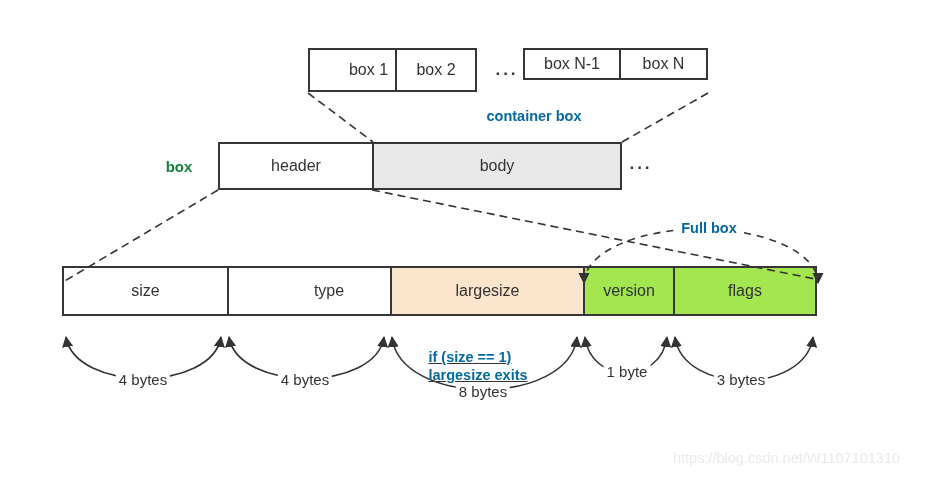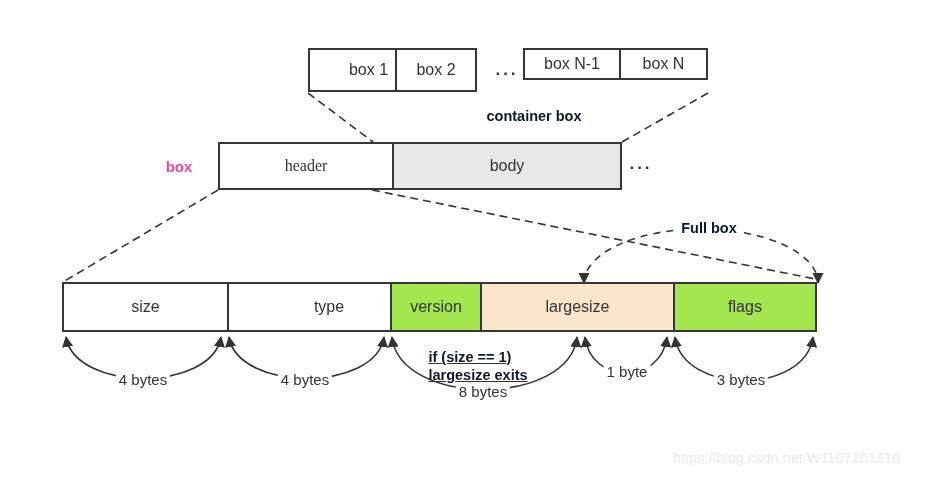--- a/index.html
+++ b/index.html
@@ -12,24 +12,24 @@
     display:flex;align-items:center;justify-content:center;
     box-sizing:border-box;font-size:16px;color:#333333;background:#ffffff;
     border-left:2px solid #363636;
   }
   .cell:first-child{border-left:none;}
   .cell.gray{background:#e8e8e8;}
   .cell.peach{background:#fbe5cc;}
   .cell.green{background:#a3e64f;}
   .lbl{position:absolute;white-space:nowrap;z-index:4;}
   .center{transform:translate(-50%,-50%);}
-  .red{color:#0f172a;font-weight:bold;font-size:14.5px;}
+  .red{color:#0369a1;font-weight:bold;font-size:14.5px;}
   .bytes{font-size:15px;color:#333333;background:#ffffff;padding:0 3px;}
   .ellipsis{font-weight:bold;font-size:17px;letter-spacing:3px;color:#333333;}
-  .rowlabel{font-weight:bold;font-size:15px;color:#ec4899;}
+  .rowlabel{font-weight:bold;font-size:15px;color:#15803d;}
   .whitebg{background:#ffffff;padding:0 4px;margin-left:12px;}
   .watermark{font-size:14.5px;color:#e9e9e9;z-index:1;}
   svg.layer{position:absolute;left:0;top:0;z-index:3;pointer-events:none;}
 </style>
 </head>
 <body>
 
 <div class="stage">
 
   <div class="lbl watermark" style="left:673px;top:450px;">https://blog.csdn.net/W1107101310</div>
@@ -40,30 +40,30 @@
   </div>
   <div class="lbl ellipsis center" style="left:507px;top:70px;">...</div>
   <div class="row" style="left:523px;top:48px;width:185px;height:32px;">
     <div class="cell" style="width:94px;">box N-1</div>
     <div class="cell" style="flex:1;">box N</div>
   </div>
   <div class="lbl red center" style="left:534px;top:116px;">container box</div>
 
   <div class="lbl rowlabel center" style="left:179px;top:166px;">box</div>
   <div class="row" style="left:218px;top:142px;width:404px;height:48px;">
-    <div class="cell" style="width:172px;font-family:Liberation Serif, serif;">header</div>
+    <div class="cell" style="width:152px;">header</div>
     <div class="cell gray" style="flex:1;">body</div>
   </div>
   <div class="lbl ellipsis center" style="left:641px;top:164px;">...</div>
 
-  <div class="row" style="left:62px;top:282px;width:755px;height:50px;">
+  <div class="row" style="left:62px;top:266px;width:755px;height:50px;">
     <div class="cell" style="width:163px;">size</div>
     <div class="cell" style="width:163px;padding-left:39px;">type</div>
+    <div class="cell peach" style="width:193px;">largesize</div>
     <div class="cell green" style="width:90px;">version</div>
-    <div class="cell peach" style="width:193px;">largesize</div>
     <div class="cell green" style="flex:1;">flags</div>
   </div>
 
   <svg class="layer" width="934" height="480" viewBox="0 0 934 480">
     <defs>
       <marker id="arrow" viewBox="0 0 10 10" refX="9" refY="5" markerWidth="7" markerHeight="7" orient="auto-start-reverse">
         <path d="M0,0 L10,5 L0,10 z" fill="#333333"></path>
       </marker>
     </defs>
 

